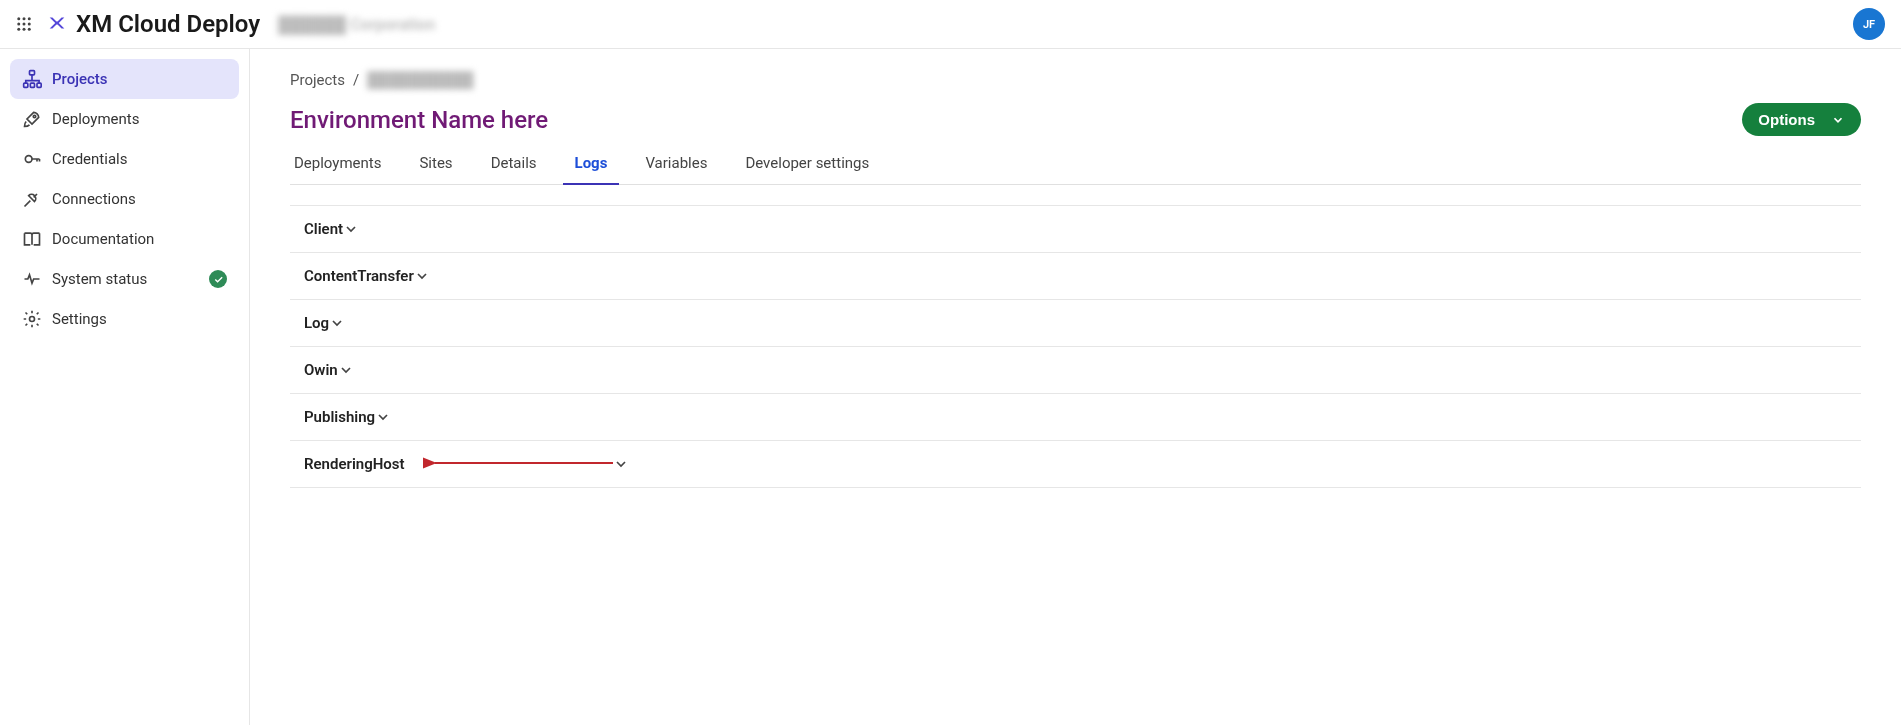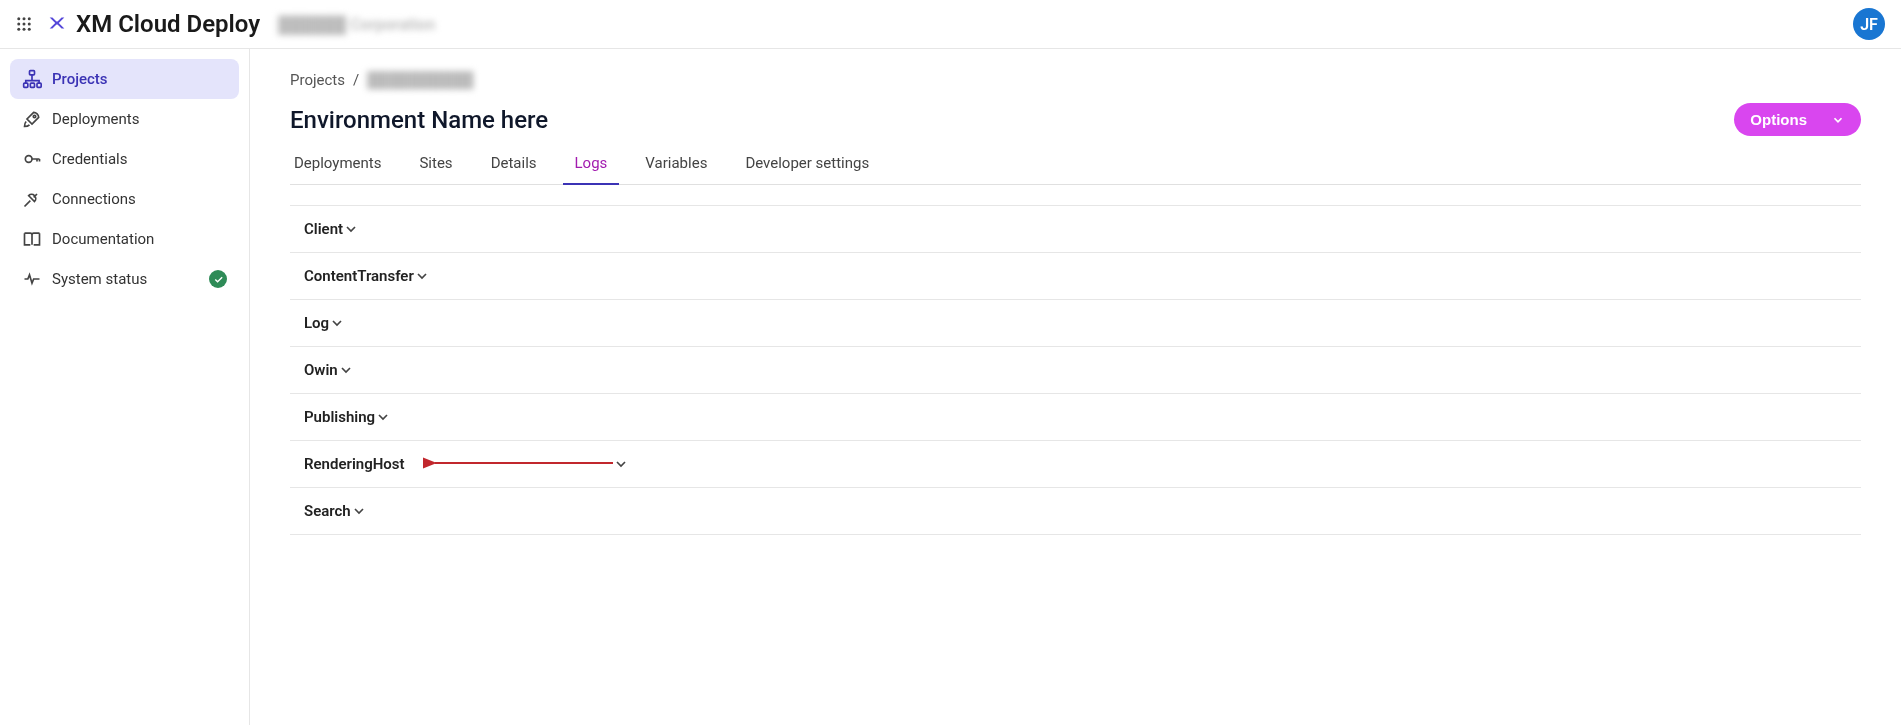--- a/index.html
+++ b/index.html
@@ -41,21 +41,21 @@
       font-size:16px;
       font-weight:600;
       filter: blur(3px);
     }
     .topbar .spacer { flex:1; }
     .avatar {
       width:32px; height:32px;
       border-radius:50%;
       background:#1976d2;
       color:#fff;
-      font-size:16px;
+      font-size:11px;
       font-weight:600;
       display:flex;
       align-items:center;
       justify-content:center;
       margin-right:4px;
     }
     
     .layout { display:flex; height: calc(100% - 49px); }
     .sidebar {
       width: 250px;
@@ -105,52 +105,52 @@
       color:#bbb; filter: blur(3px);
     }
     .page-head {
       display:flex;
       align-items:center;
       margin-bottom:8px;
     }
     .page-title {
       font-size:24px;
       font-weight:500;
-      color:#0f172a;
+      color:#701a75;
     }
     .options-btn {
       margin-left:auto;
-      background:#d946ef;
+      background:#15803d;
       color:#fff;
       border:none;
       border-radius:18px;
       padding:8px 16px;
       font-size:15px;
       font-weight:600;
       display:flex;
       align-items:center;
-      gap:24px;
+      gap:16px;
       cursor:pointer;
     }
     .tabs {
       display:flex;
       gap:30px;
       border-bottom:1px solid #e0e0e0;
       margin-bottom:20px;
     }
     .tab {
       padding:10px 4px 12px;
       font-size:15px;
       color:#444;
       cursor:pointer;
       position:relative;
     }
     .tab.active {
-      color:#a21caf;
-      font-weight:400;
+      color:#1d4ed8;
+      font-weight:700;
     }
     .tab.active::after {
       content:"";
       position:absolute;
       left:-8px; right:-8px; bottom:-1px;
       height:2px;
       background:#3b33b5;
     }
     .accordion-list {
       border-top:1px solid #e6e6e6;
@@ -259,20 +259,29 @@
             <path d="M3 12 h4 l2 -5 3 10 2 -5 h7"></path>
           </svg>
       </span>
       <span>System status</span>
       <span class="status-ok">
         <svg viewBox="0 0 24 24" width="11" height="11" fill="none" stroke="currentColor" stroke-width="3">
             <path d="M5 12 l5 5 L20 7"></path>
           </svg>
       </span>
     </div>
+    <div class="nav-item">
+      <span class="nav-icon">
+        <svg viewBox="0 0 24 24" width="20" height="20" fill="none" stroke="currentColor" stroke-width="2">
+            <circle cx="12" cy="12" r="3"></circle>
+            <path d="M12 2 v3 M12 19 v3 M4.2 4.2 l2.1 2.1 M17.7 17.7 l2.1 2.1 M2 12 h3 M19 12 h3 M4.2 19.8 l2.1 -2.1 M17.7 6.3 l2.1 -2.1"></path>
+          </svg>
+      </span>
+      <span>Settings</span>
+    </div>
   </nav>
 
   <main class="main">
     <div class="breadcrumb">
       <span>Projects</span>
       <span>/</span>
       <span class="crumb-blur">██████████</span>
     </div>
 
     <div class="page-head">
@@ -334,21 +343,15 @@
                   <polygon points="10 0, 0 4, 10 8" fill="#c1272d"></polygon>
                 </marker>
               </defs>
             <line x1="190" y1="7" x2="12" y2="7" stroke="#c1272d" stroke-width="1.8" marker-end="url(#arrowhead)"></line>
           </svg>
         </span>
         <svg class="chev" viewBox="0 0 24 24" fill="none" stroke="currentColor" stroke-width="2.5">
             <path d="M6 9 l6 6 6 -6"></path>
           </svg>
       </div>
-      <div class="accordion-row">
-        <span class="accordion-label">Search</span>
-        <svg class="chev" viewBox="0 0 24 24" fill="none" stroke="currentColor" stroke-width="2.5">
-            <path d="M6 9 l6 6 6 -6"></path>
-          </svg>
-      </div>
     </div>
   </main>
 </div>
 
 </body></html>

